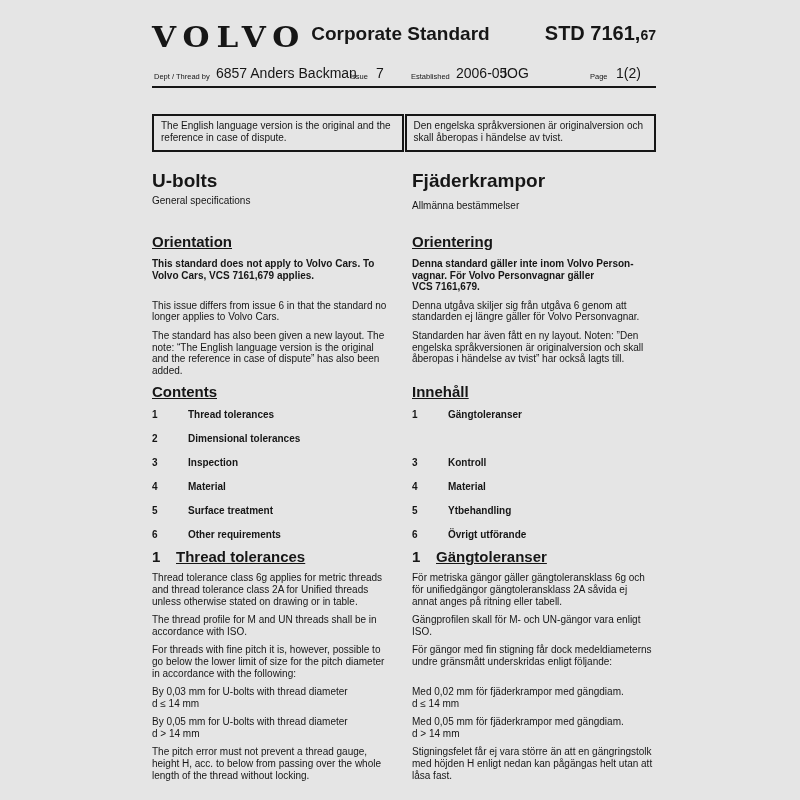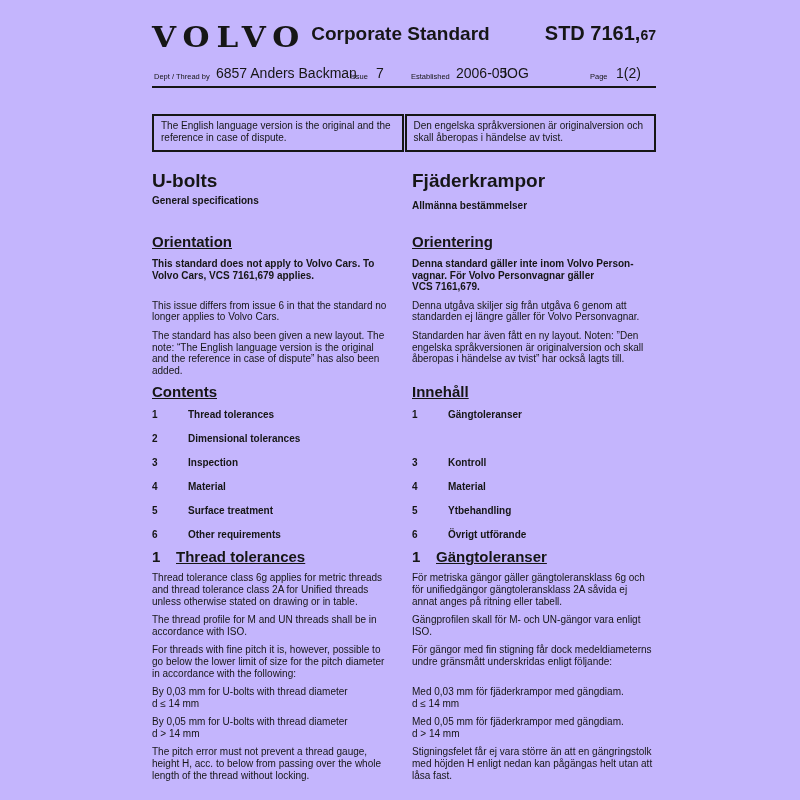--- a/index.html
+++ b/index.html
@@ -1,16 +1,16 @@
 <!DOCTYPE html>
 <html><head>
 <meta charset="utf-8">
 <style>
   html,body{margin:0;padding:0;background:#ffffff;}
-  .canvas{position:relative;width:800px;height:800px;background:#c4b5fd;overflow:hidden;
+  .canvas{position:relative;width:800px;height:800px;background:#e5e5e5;overflow:hidden;
           font-family:"Liberation Sans",sans-serif;color:#161616;}
   .page{position:absolute;left:152px;top:16px;width:504px;}
 
   
   .header-top{position:relative;height:42px;}
   .logo{font-family:"DejaVu Serif",serif;font-weight:bold;font-size:31px;letter-spacing:7px;
         line-height:42px;transform:scaleY(0.92);transform-origin:left center;}
   .corp-title{position:absolute;left:50%;top:7px;transform:translateX(-52%);
               font-size:19px;font-weight:bold;white-space:nowrap;}
   .doc-num{position:absolute;right:0;top:6px;font-size:20px;font-weight:bold;white-space:nowrap;}
@@ -28,21 +28,21 @@
   
   .notice-row{display:flex;gap:1px;margin-top:26px;}
   .notice{flex:1;border:2.5px solid #161616;padding:4px 7px 6px;font-size:10px;
           line-height:12px;white-space:pre-line;}
 
   
   .row{display:flex;gap:16px;}
   .cell{width:244px;}
   .title-row{margin-top:18px;}
   .doc-title{font-size:19px;font-weight:bold;}
-  .doc-subtitle{font-size:10px;margin-top:3px;font-weight:bold;}
+  .doc-subtitle{font-size:10px;margin-top:3px;}
   .sub-sv{margin-top:8px;}
   h2{font-size:15px;font-weight:bold;margin:0;line-height:17px;text-decoration:underline;}
   .h2row{margin-top:22px;margin-bottom:8px;}
   .contents-h2row{margin-top:0;margin-bottom:4px;}
   .sec-h2row{margin-top:1px;margin-bottom:7px;}
   .sec-num{display:inline-block;width:24px;}
   .para{font-size:10px;line-height:11.6px;white-space:pre-line;margin:0;}
   .lead{font-weight:bold;}
   .prow{margin-bottom:7px;}
   .tocrow{margin-bottom:6px;}
@@ -206,21 +206,21 @@
           <p class="para">För gängor med fin stigning får dock medeldiameterns
 undre gränsmått underskridas enligt följande:</p>
         </div>
     </div>
     <div class="row prow">
       <div class="cell">
           <p class="para">By 0,03 mm for U-bolts with thread diameter
 d ≤ 14 mm</p>
         </div>
       <div class="cell">
-          <p class="para">Med 0,03 mm för fjäderkrampor med gängdiam.
+          <p class="para">Med 0,02 mm för fjäderkrampor med gängdiam.
 d ≤ 14 mm</p>
         </div>
     </div>
     <div class="row prow">
       <div class="cell">
           <p class="para">By 0,05 mm for U-bolts with thread diameter
 d &gt; 14 mm</p>
         </div>
       <div class="cell">
           <p class="para">Med 0,05 mm för fjäderkrampor med gängdiam.

